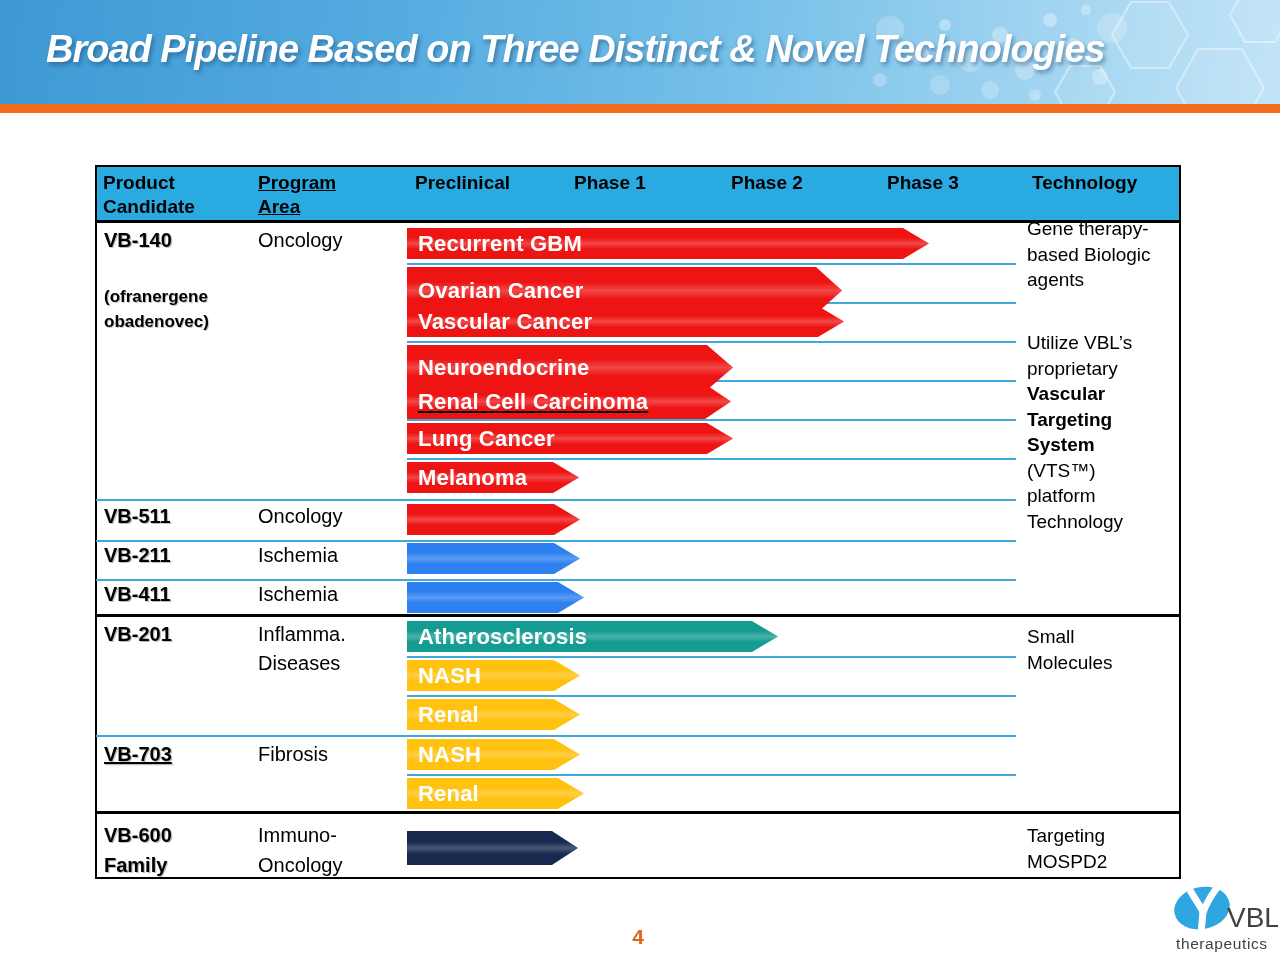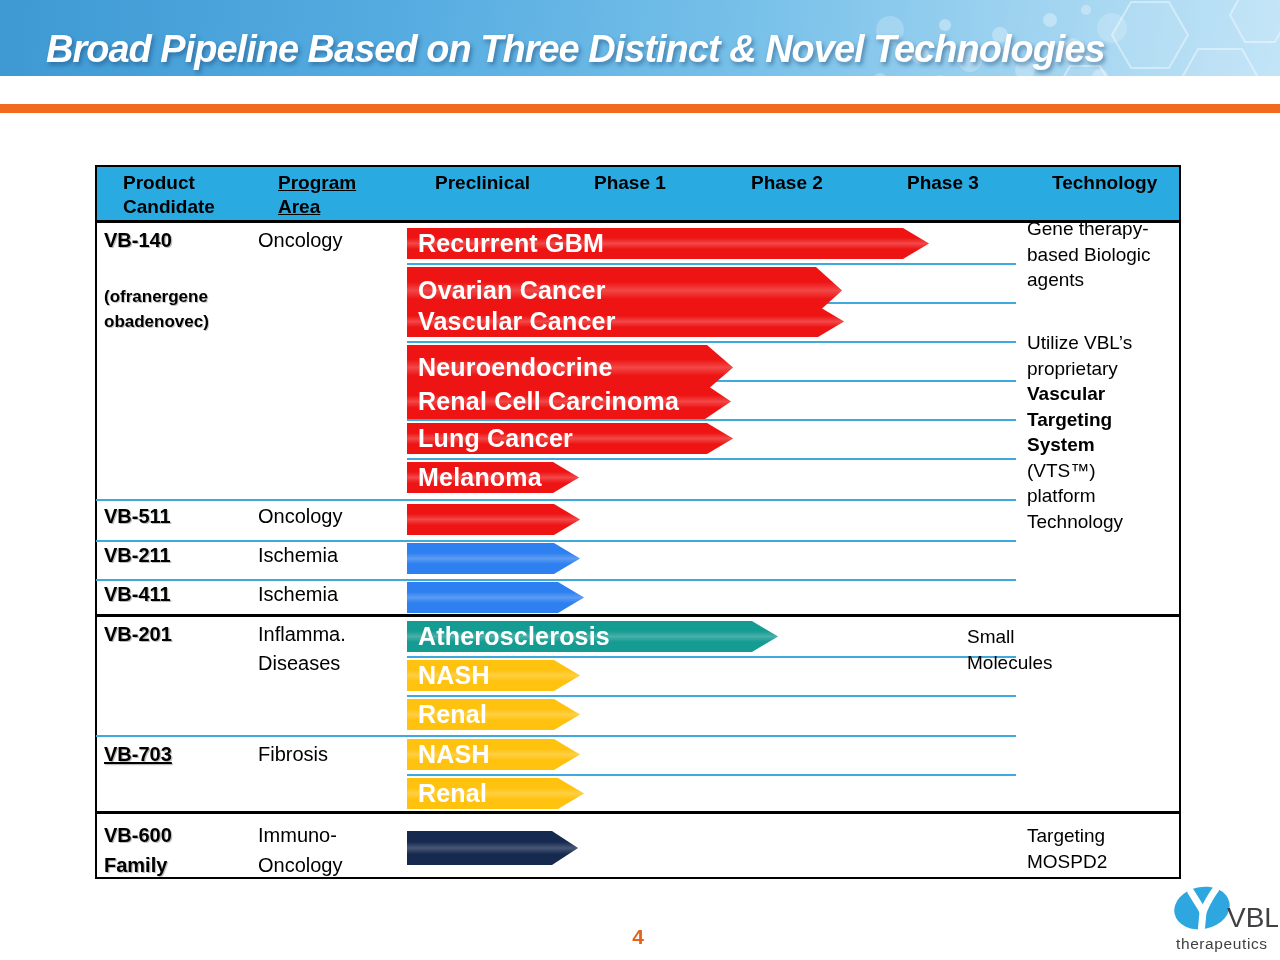--- a/index.html
+++ b/index.html
@@ -1,31 +1,31 @@
 <!DOCTYPE html>
 <html><head>
 <meta charset="utf-8">
 <style>
   html,body{margin:0;padding:0;}
   body{width:1280px;height:960px;background:#ffffff;font-family:"Liberation Sans",sans-serif;position:relative;overflow:hidden;}
   #slide{position:absolute;left:0;top:0;width:1280px;height:960px;}
-  .banner{position:absolute;left:0;top:0;width:1280px;height:76px;
+  .banner{position:absolute;left:0;top:0;width:1280px;height:104px;
     background:linear-gradient(96deg,#3E99D3 0%,#54ABE0 30%,#76C0E9 58%,#9FD3F0 80%,#C2E4F7 100%);}
   .deco{position:absolute;right:0;top:0;height:104px;width:430px;}
   .title{position:absolute;left:46px;top:28px;margin:0;font-size:38px;font-weight:bold;font-style:italic;
     color:#ffffff;letter-spacing:-1px;white-space:nowrap;text-shadow:2px 3px 4px rgba(25,70,115,0.5);}
   .orange-rule{position:absolute;left:0;top:104px;width:1280px;height:9px;background:#F26A1D;}
   .tframe{position:absolute;left:95px;top:165px;width:1086px;height:714px;border:2px solid #000;box-sizing:border-box;background:#fff;}
   .thead{position:absolute;left:97px;top:167px;width:1082px;height:56px;background:#29ABE2;border-bottom:3px solid #000;box-sizing:border-box;}
-  .hcell{position:absolute;top:171px;font-weight:bold;font-size:19px;line-height:24px;color:#000;white-space:pre;margin-left:20px;}
+  .hcell{position:absolute;top:171px;font-weight:bold;font-size:19px;line-height:24px;color:#000;white-space:pre;}
   .rule{position:absolute;height:2px;background:#3FA9DC;}
   .gline{position:absolute;left:97px;width:1082px;height:3px;background:#000;}
   .bar{position:absolute;display:flex;align-items:center;
     clip-path:polygon(0 0,calc(100% - 26px) 0,100% 50%,calc(100% - 26px) 100%,0 100%);}
-  .bar span{color:#fff;font-weight:bold;font-size:25px;padding-left:11px;white-space:nowrap;letter-spacing:0.2px;}
+  .bar span{color:#fff;font-weight:bold;font-size:22px;padding-left:11px;white-space:nowrap;letter-spacing:0.2px;}
   .lbl{position:absolute;color:#000;white-space:nowrap;}
   .lbl.prod{font-weight:bold;font-size:20px;text-shadow:1.2px 1.2px 0 rgba(90,90,90,0.40);}
   .lbl.prodsub{font-weight:bold;font-size:17px;text-shadow:1px 1px 0 rgba(90,90,90,0.35);}
   .lbl.area{font-size:20px;}
   .tech{position:absolute;font-size:19px;line-height:25.5px;color:#000;}
   .tech .b{font-weight:bold;}
   .pagenum{position:absolute;left:626px;top:925px;width:24px;text-align:center;color:#E2641B;font-weight:bold;font-size:21px;}
   .logo{position:absolute;left:1172px;top:882px;}
 </style>
 </head>
@@ -108,21 +108,21 @@
     </div>
     <div class="bar" style="left: 407px; top: 267px; width: 435px; height: 47px; background: linear-gradient(rgba(255, 255, 255, 0) 32%, rgba(255, 255, 255, 0.22) 50%, rgba(255, 255, 255, 0) 68%), rgb(238, 20, 20);">
       <span>Ovarian Cancer</span>
     </div>
     <div class="bar" style="left: 407px; top: 306px; width: 437px; height: 31px; background: linear-gradient(rgba(255, 255, 255, 0) 32%, rgba(255, 255, 255, 0.22) 50%, rgba(255, 255, 255, 0) 68%), rgb(238, 20, 20);">
       <span>Vascular Cancer</span>
     </div>
     <div class="bar" style="left: 407px; top: 345px; width: 326px; height: 45px; background: linear-gradient(rgba(255, 255, 255, 0) 32%, rgba(255, 255, 255, 0.22) 50%, rgba(255, 255, 255, 0) 68%), rgb(238, 20, 20);">
       <span>Neuroendocrine</span>
     </div>
-    <div class="bar" style="left: 407px; top: 384px; width: 324px; height: 35px; background: linear-gradient(rgba(255, 255, 255, 0) 32%, rgba(255, 255, 255, 0.22) 50%, rgba(255, 255, 255, 0) 68%), rgb(238, 20, 20);">
+    <div class="bar" style="left: 407px; top: 384px; width: 324px; height: 35px; background: linear-gradient(rgba(255, 255, 255, 0) 32%, rgba(255, 255, 255, 0.22) 50%, rgba(255, 255, 255, 0) 68%), rgb(238, 20, 20); text-decoration: underline;">
       <span>Renal Cell Carcinoma</span>
     </div>
     <div class="bar" style="left: 407px; top: 423px; width: 326px; height: 31px; background: linear-gradient(rgba(255, 255, 255, 0) 32%, rgba(255, 255, 255, 0.22) 50%, rgba(255, 255, 255, 0) 68%), rgb(238, 20, 20);">
       <span>Lung Cancer</span>
     </div>
     <div class="bar" style="left: 407px; top: 462px; width: 172px; height: 31px; background: linear-gradient(rgba(255, 255, 255, 0) 32%, rgba(255, 255, 255, 0.22) 50%, rgba(255, 255, 255, 0) 68%), rgb(238, 20, 20);">
       <span>Melanoma</span>
     </div>
     <div class="bar" style="left: 407px; top: 504px; width: 173px; height: 31px; background: linear-gradient(rgba(255, 255, 255, 0) 32%, rgba(255, 255, 255, 0.22) 50%, rgba(255, 255, 255, 0) 68%), rgb(238, 20, 20);"></div>
     <div class="bar" style="left: 407px; top: 543px; width: 173px; height: 31px; background: linear-gradient(rgba(255, 255, 255, 0) 32%, rgba(255, 255, 255, 0.22) 50%, rgba(255, 255, 255, 0) 68%), rgb(46, 127, 240);"></div>
@@ -170,21 +170,21 @@
     <div class="tech" style="left: 1027px; top: 330px;">
       <div>Utilize VBL’s</div>
       <div>proprietary</div>
       <div class="b">Vascular</div>
       <div class="b">Targeting</div>
       <div class="b">System</div>
       <div>(VTS™)</div>
       <div>platform</div>
       <div>Technology</div>
     </div>
-    <div class="tech" style="left: 967px; top: 624px;">
+    <div class="tech" style="left: 1027px; top: 624px;">
       <div>Small</div>
       <div>Molecules</div>
     </div>
     <div class="tech" style="left: 1027px; top: 823px;">
       <div>Targeting</div>
       <div>MOSPD2</div>
     </div>
   </div>
 
 </body></html>

